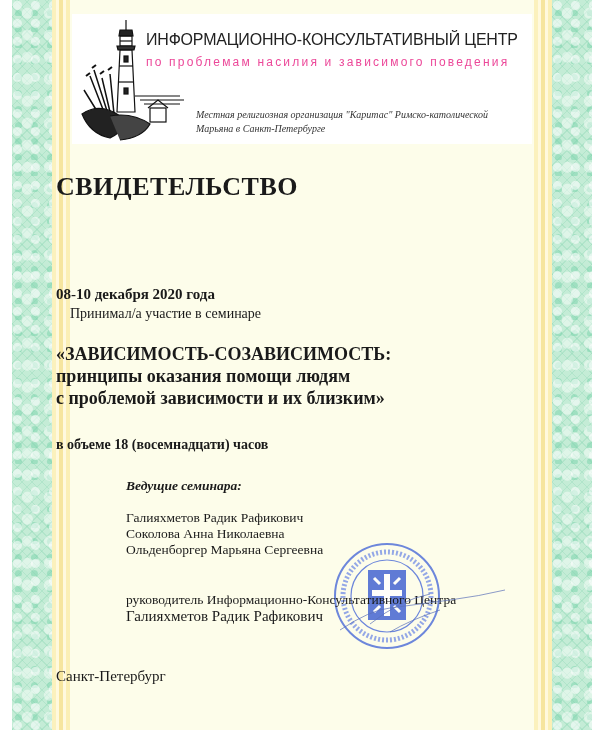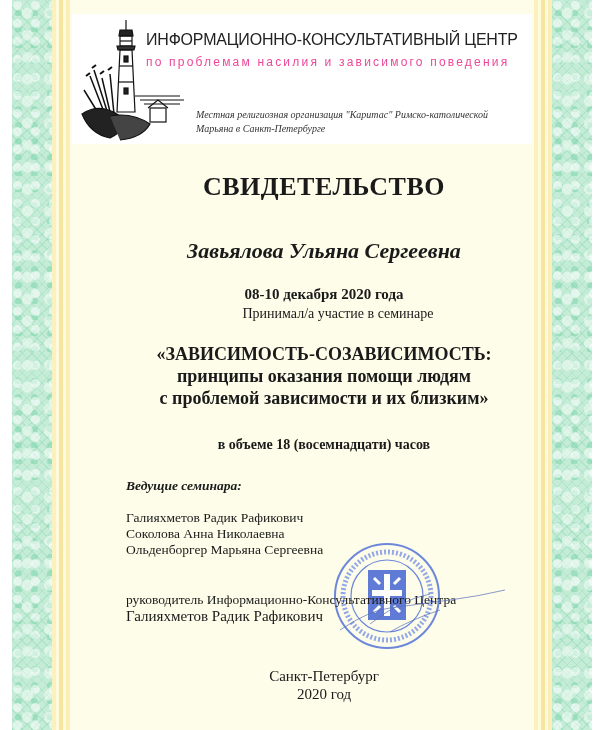--- a/index.html
+++ b/index.html
@@ -19,21 +19,21 @@
   .band-yellow { position:absolute; top:0; bottom:0; width:18px;
     background: linear-gradient(90deg, #fbf1bd 0 4px, #fff9de 4px 7px, #f6e59e 7px 11px, #fff9de 11px 14px, #fbefb5 14px 18px); }
   .band-yellow.left { left:52px; }
   .band-yellow.right { left:534px; }
   .inner { position:absolute; left:70px; top:0; width:464px; bottom:0; background:#fdfdea; }
   .header-box { position:absolute; left:72px; top:14px; width:460px; height:130px; background:#ffffff; }
   .lighthouse { position:absolute; left:80px; top:16px; width:110px; height:126px; }
   .org-title { position:absolute; left:146px; top:30px; font-family:"Liberation Sans", sans-serif; font-size:17px; letter-spacing:-0.2px; color:#222; white-space:nowrap; transform:scaleX(0.94); transform-origin:left; }
   .org-sub { position:absolute; left:146px; top:55px; font-family:"Liberation Sans", sans-serif; font-size:12px; letter-spacing:2.2px; color:#ec4899; white-space:nowrap; }
   .org-church { position:absolute; left:196px; top:108px; font-family:"Liberation Serif", serif; font-style:italic; font-size:10px; line-height:14px; color:#333; width:340px; }
-  .c { position:absolute; left:64px; width:520px; text-align:center; }
+  .c { position:absolute; left:56px; width:520px; }
   .title { top:172px; font-size:26px; font-weight:bold; letter-spacing:0.5px; }
   .name { top:238px; font-size:22px; font-weight:bold; font-style:italic; }
   .dates { top:286px; font-size:15px; font-weight:bold; }
   .participated { top:306px; font-size:14px;margin-left:14px; }
   .seminar { top:343px; font-size:18px; font-weight:bold; line-height:22px; }
   .volume { top:437px; font-size:14px; font-weight:bold; }
   .left-block { position:absolute; left:94px; font-size:13.5px; line-height:16px;margin-left:32px; }
   .leaders-h { top:478px; font-style:italic; font-weight:bold; }
   .leaders-sub { top:494px; font-style:italic; font-weight:bold; white-space:nowrap; }
   .leader { white-space:nowrap; }
@@ -82,21 +82,20 @@
   </svg>
 
   <div class="org-title">ИНФОРМАЦИОННО-КОНСУЛЬТАТИВНЫЙ ЦЕНТР</div>
   <div class="org-sub">по проблемам насилия и зависимого поведения</div>
   <div class="org-church">
     <div>Местная религиозная организация "Каритас" Римско-католической</div>
     <div>Марьяна в Санкт-Петербурге</div>
   </div>
 
   <div class="c title">СВИДЕТЕЛЬСТВО</div>
-  <div class="c name">Завьялова Ульяна Сергеевна</div>
   <div class="c dates">08-10 декабря 2020 года</div>
   <div class="c participated">Принимал/а участие в семинаре</div>
   <div class="c seminar">
     <div>«ЗАВИСИМОСТЬ-СОЗАВИСИМОСТЬ:</div>
     <div>принципы оказания помощи людям</div>
     <div>с проблемой зависимости и их близким»</div>
   </div>
   <div class="c volume">в объеме 18 (восемнадцати) часов</div>
 
   <div class="left-block leaders-h">Ведущие семинара:</div>
@@ -117,14 +116,13 @@
   </svg>
 
   <div class="left-block director-role">руководитель Информационно-Консультативного Центра</div>
   <div class="left-block director-name">Галияхметов Радик Рафикович</div>
 
   <svg class="signature" viewBox="0 0 180 60">
     <path d="M10 50 Q40 30 60 28 Q90 24 120 20 Q150 16 175 10 M40 44 Q70 20 100 14 M60 52 Q80 40 110 30" fill="none" stroke="#5a6fb8" stroke-width="1" opacity="0.7"></path>
   </svg>
 
   <div class="c city">Санкт-Петербург</div>
-  <div class="c year">2020 год</div>
 </div>
 
 </body></html>

